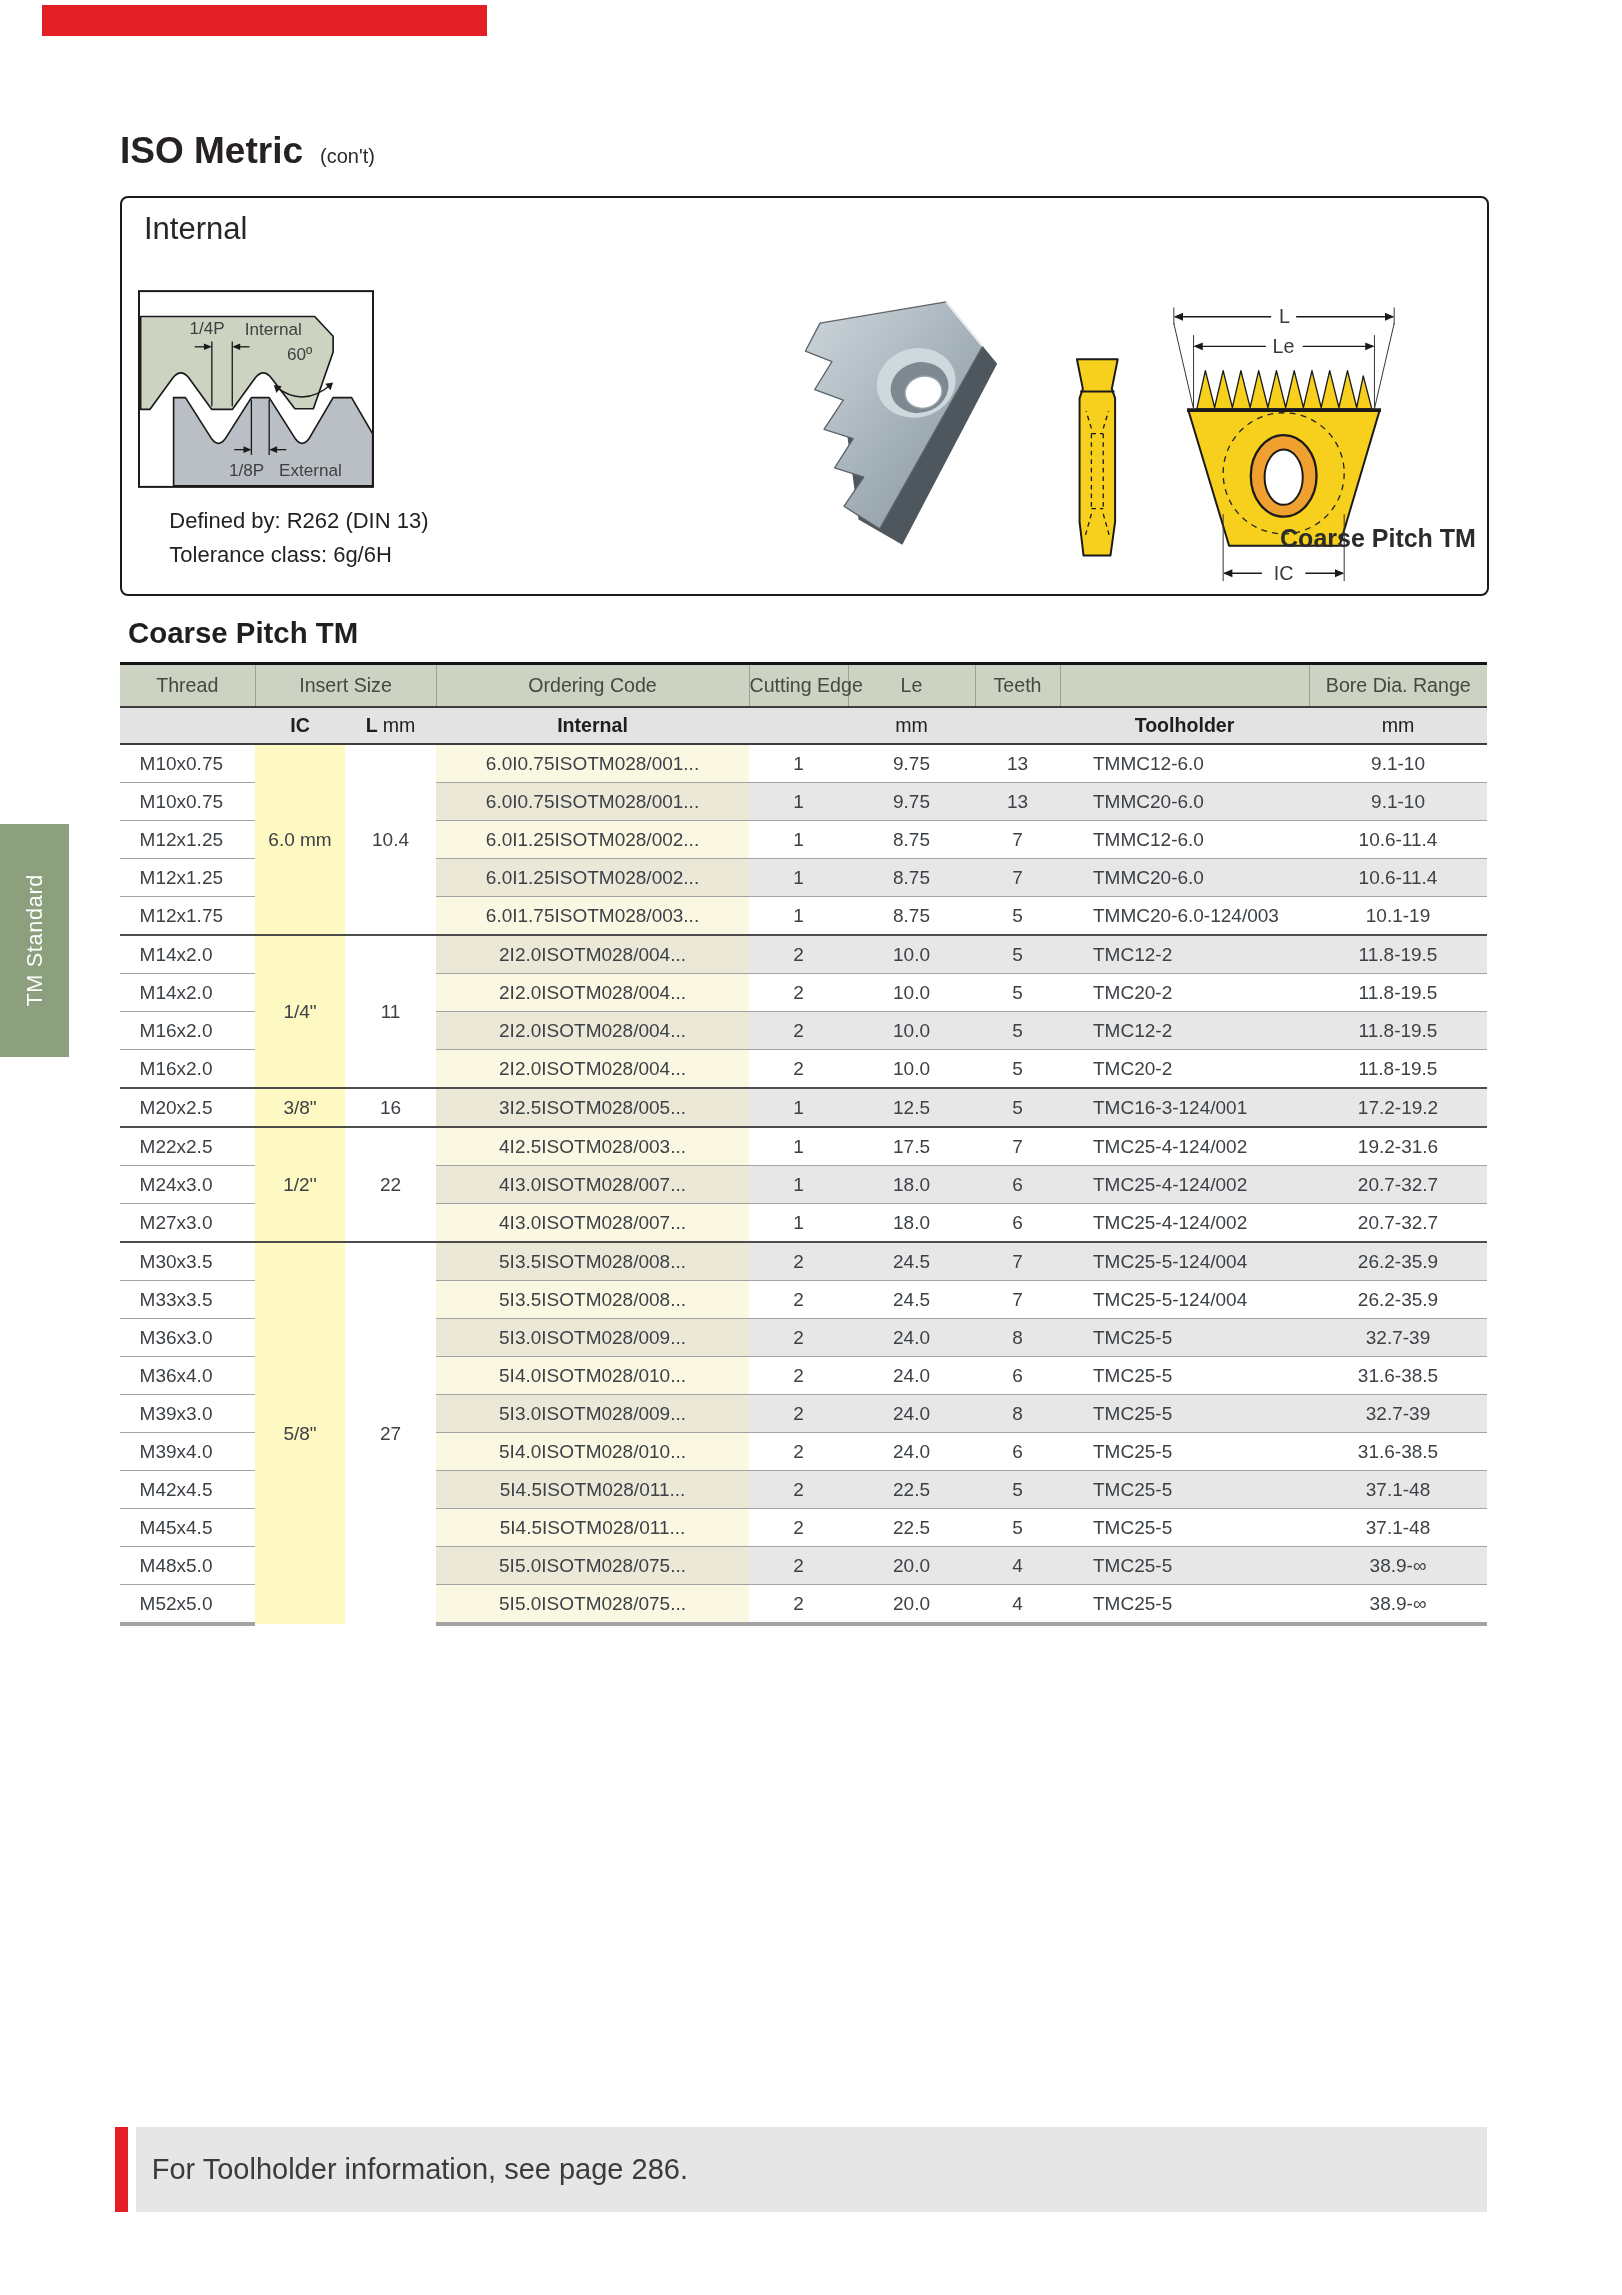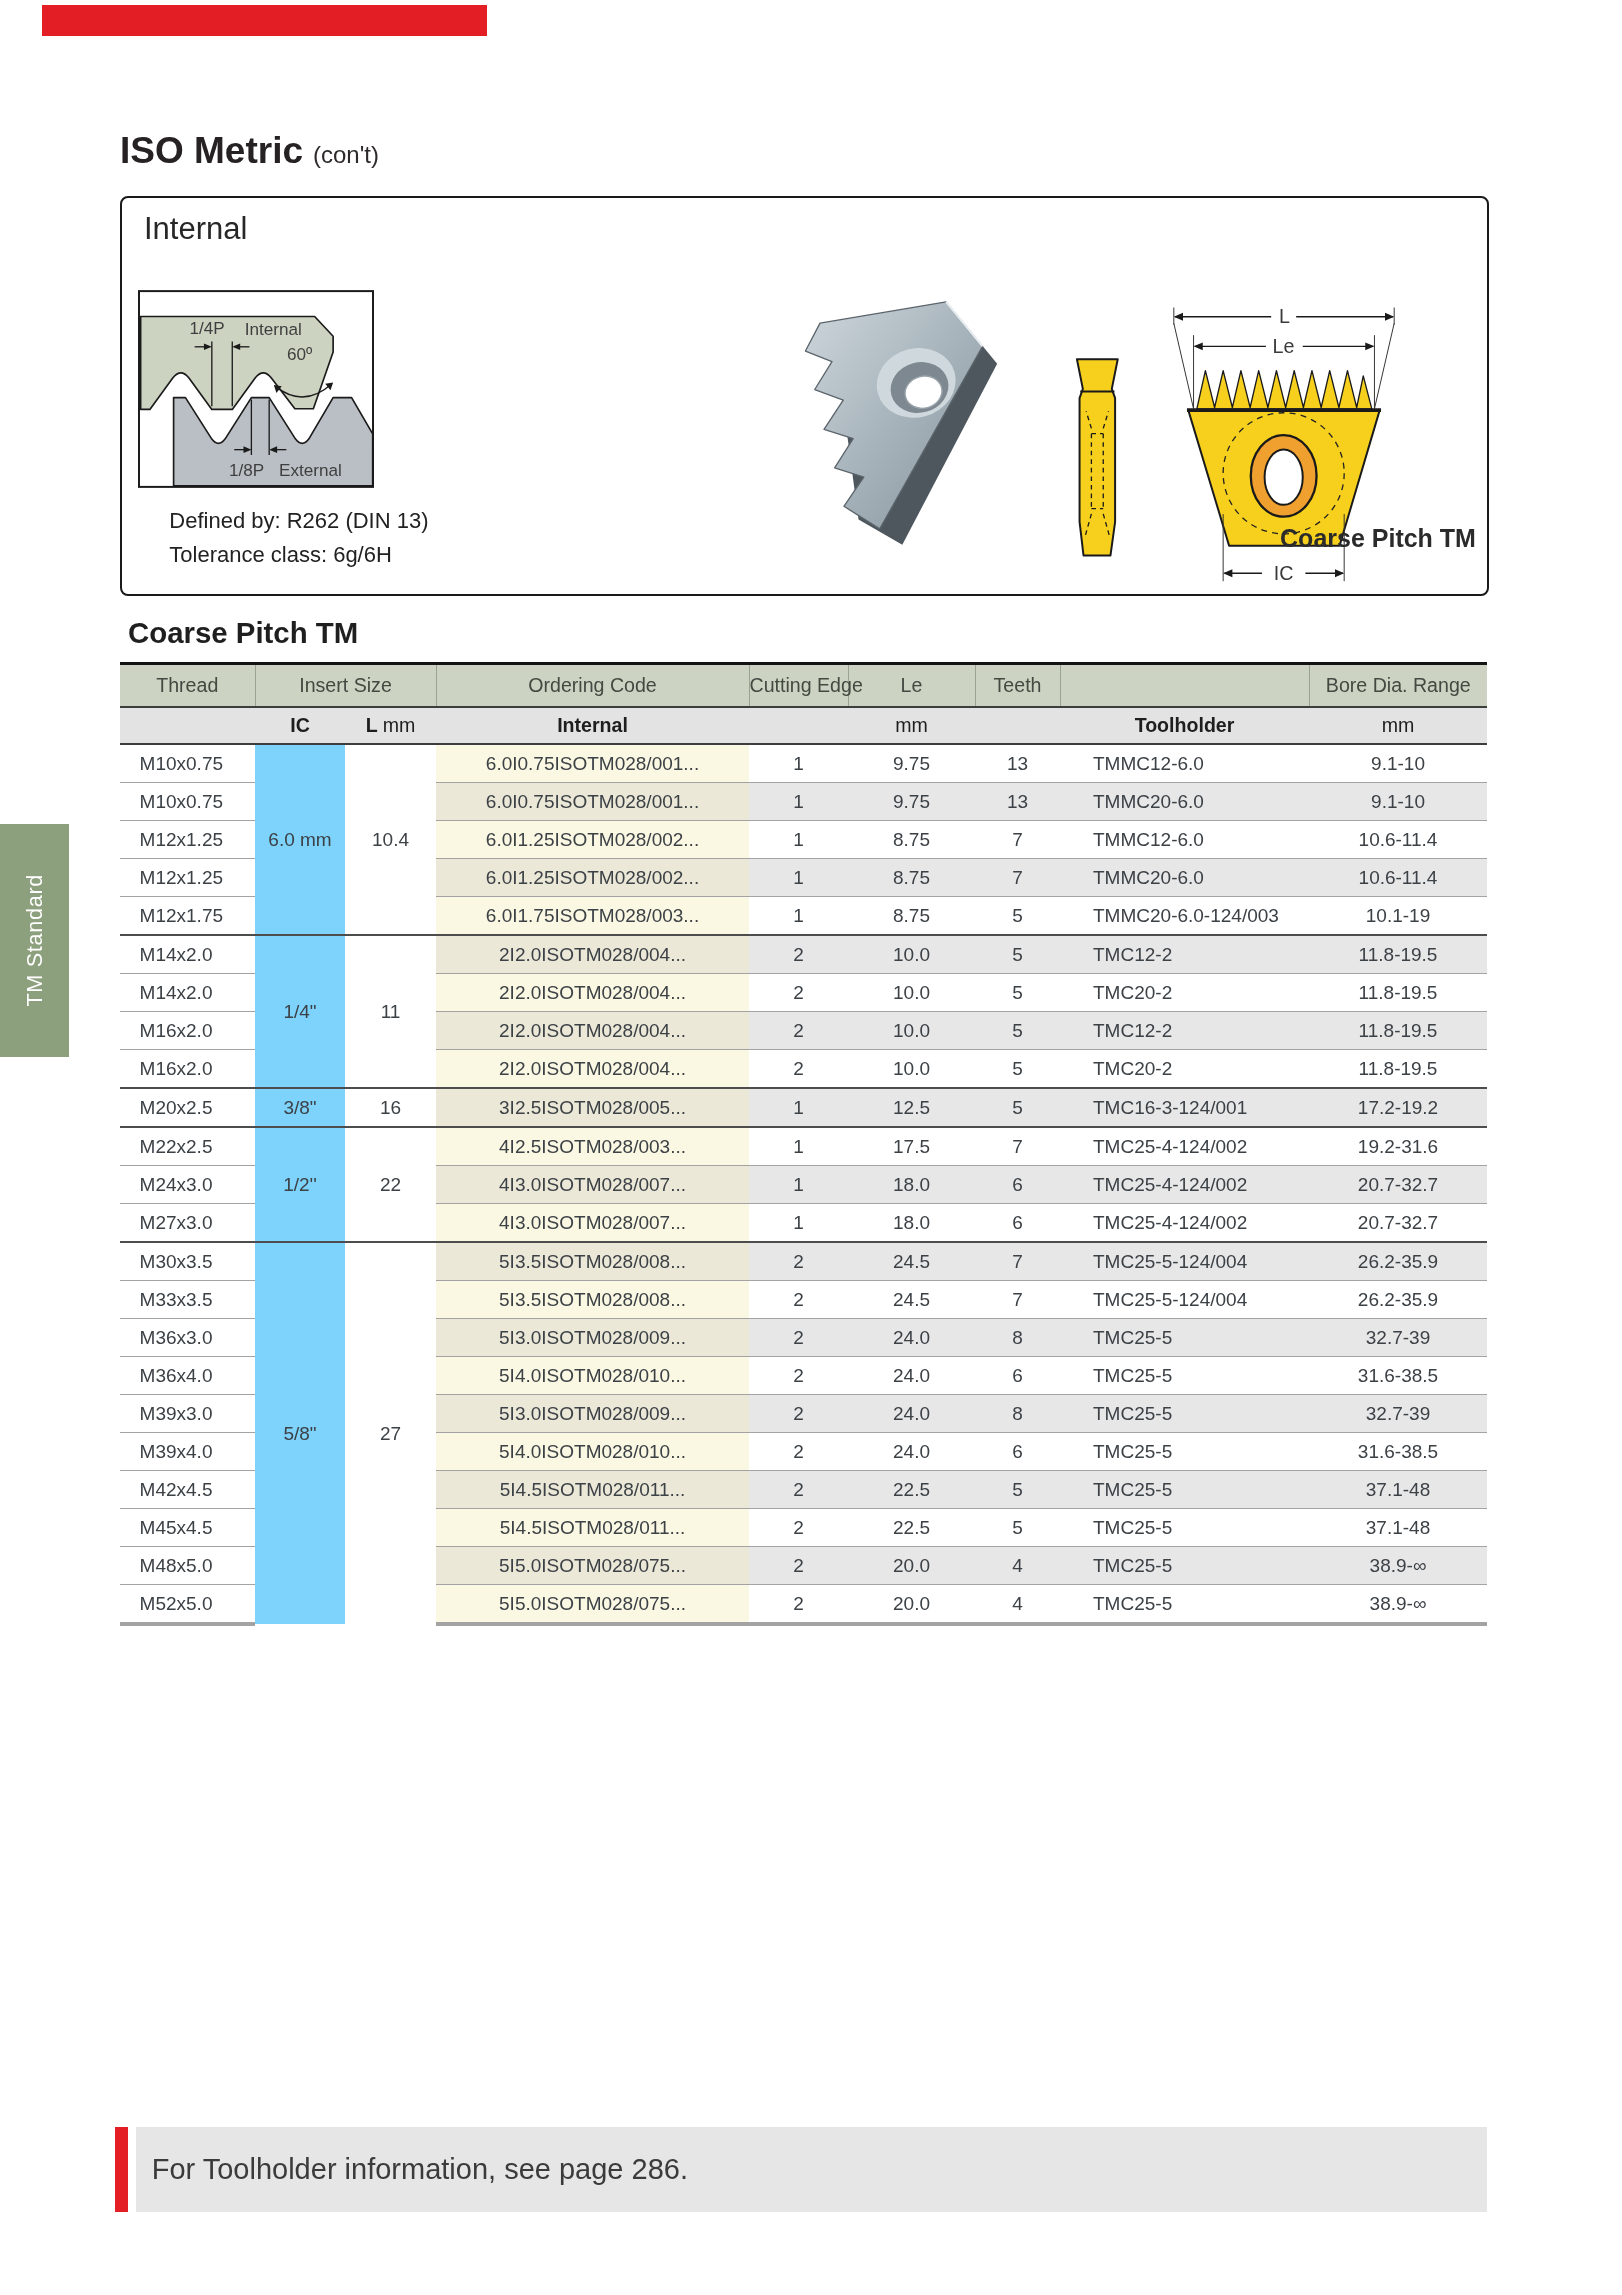--- a/index.html
+++ b/index.html
@@ -14,21 +14,21 @@
 
   
   .side-tab{left:0;top:824px;width:69px;height:233px;background:#8ca07d;
     display:flex;align-items:center;justify-content:center;}
   .side-tab span{writing-mode:vertical-rl;transform:rotate(180deg);
     color:#ffffff;font-size:21.6px;letter-spacing:0.7px;}
 
   
   .page-title{left:120px;top:130px;}
   .page-title .big{font-size:37px;font-weight:bold;color:#262223;letter-spacing:0px;}
-  .page-title .small{font-size:24px;color:#2e2a2b;margin-left:10px;}
+  .page-title .small{font-size:20px;color:#2e2a2b;margin-left:17px;}
 
   
   .info-box{left:120px;top:196px;width:1369px;height:400px;background:#fff;
     border:2.6px solid #1a1a1a;border-radius:7.9px;box-sizing:border-box;}
   .info-box .box-heading{position:absolute;left:22px;top:13px;font-size:31px;color:#272727;}
   .defined{position:absolute;left:18.3px;top:306px;font-size:22px;color:#222;line-height:34px;margin-left:29px;}
   .box-caption{position:absolute;left:1073px;top:326px;width:366px;text-align:center;
     font-size:25px;font-weight:bold;color:#2b2b2b;}
 
   svg text{font-family:"Liberation Sans", sans-serif;}
@@ -46,21 +46,21 @@
   .ptable tr.gh th + th{border-left:0.7px solid #9aa292;}
   .ptable tr.sh th{background:#e3e3e4;height:35px;font-size:19.6px;color:#1e1e1e;
     border-bottom:2px solid #3d3d3d;text-align:center;font-weight:bold;}
   .ptable tr.sh th .unit{font-weight:normal;}
   .ptable td{height:37px;font-size:19px;color:#3c4146;text-align:center;
     border-top:1.3px solid #a3a3a3;background:#fff;}
   .ptable tbody tr:first-child td{border-top:none;}
   .ptable tbody tr.gstart td{border-top:2px solid #4d4d4d;}
   .ptable tbody tr:last-child td{border-bottom:4px solid #a3a3a3;}
   .ptable td.c-thread{text-align:left;padding-left:19.6px;}
-  .ptable td.c-ic{background:#7dd3fc;}
+  .ptable td.c-ic{background:#fef9c3;}
   .ptable td.c-code{background:#faf7e2;}
   .ptable tr.shade td.c-code{background:#ebe8d8;}
   .ptable tr.shade td.c-edge,.ptable tr.shade td.c-le,.ptable tr.shade td.c-teeth,
   .ptable tr.shade td.c-holder,.ptable tr.shade td.c-bore{background:#e7e7e8;}
   .ptable td.c-holder{text-align:left;padding-left:33px;}
 
   
   .note-bar{left:115px;top:2127px;width:1372px;height:85px;}
   .note-bar .tick{position:absolute;left:0;top:0;width:13px;height:85px;background:#e41e25;}
   .note-bar .bar{position:absolute;left:21px;top:0;width:1351px;height:85px;background:#e6e6e6;

